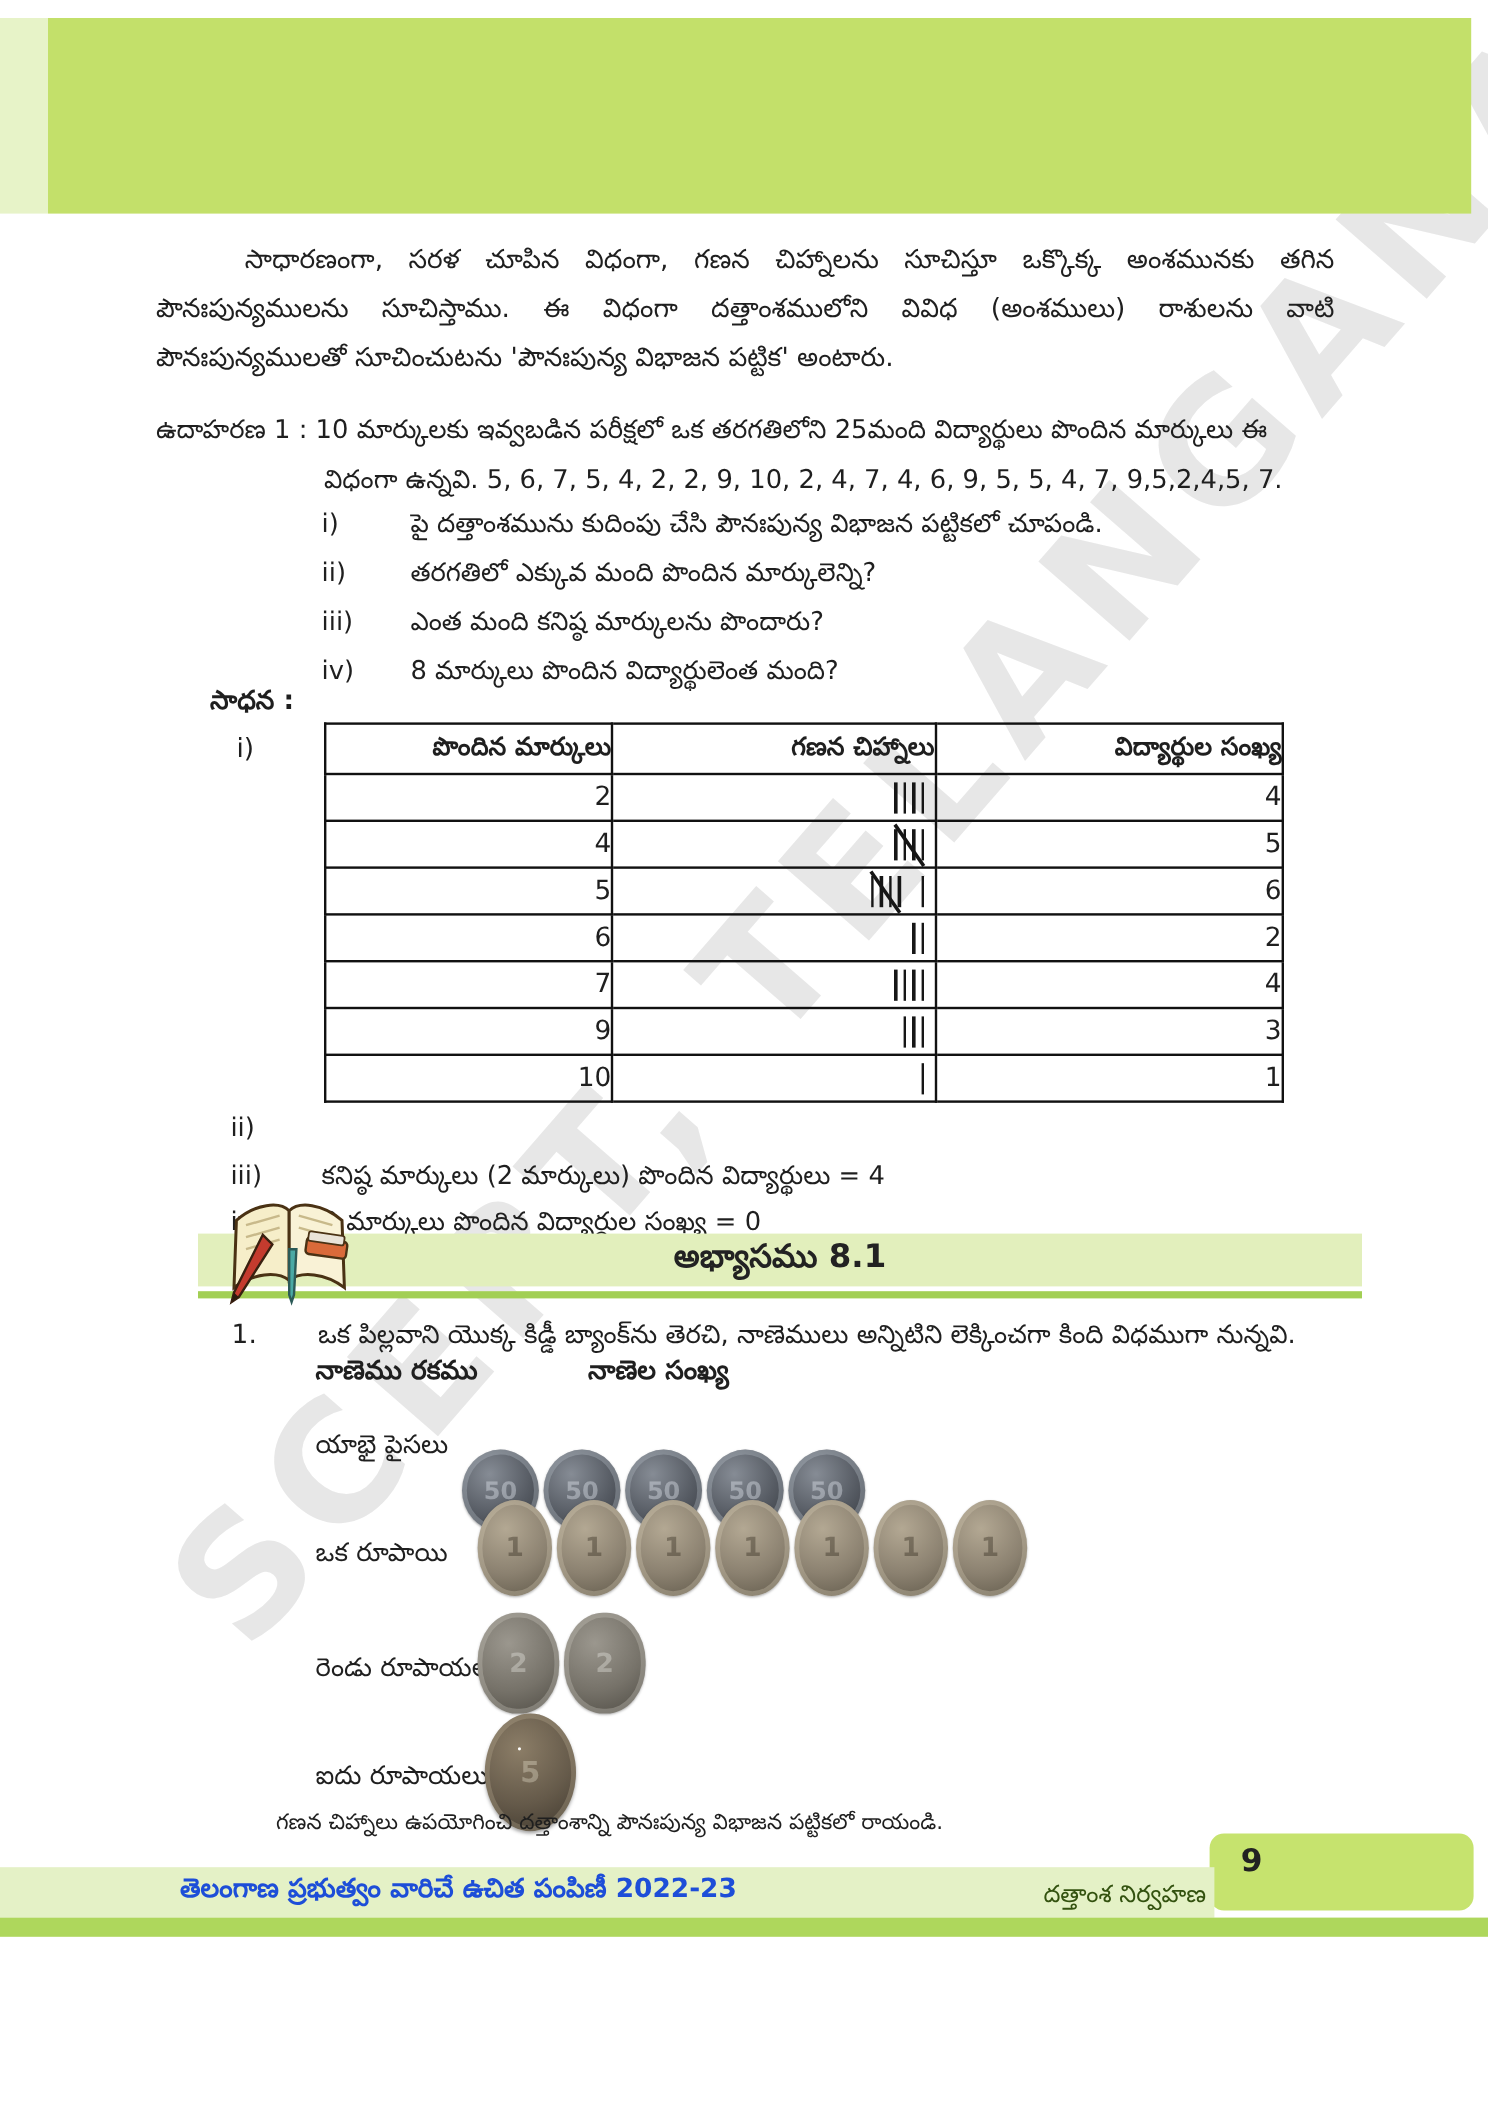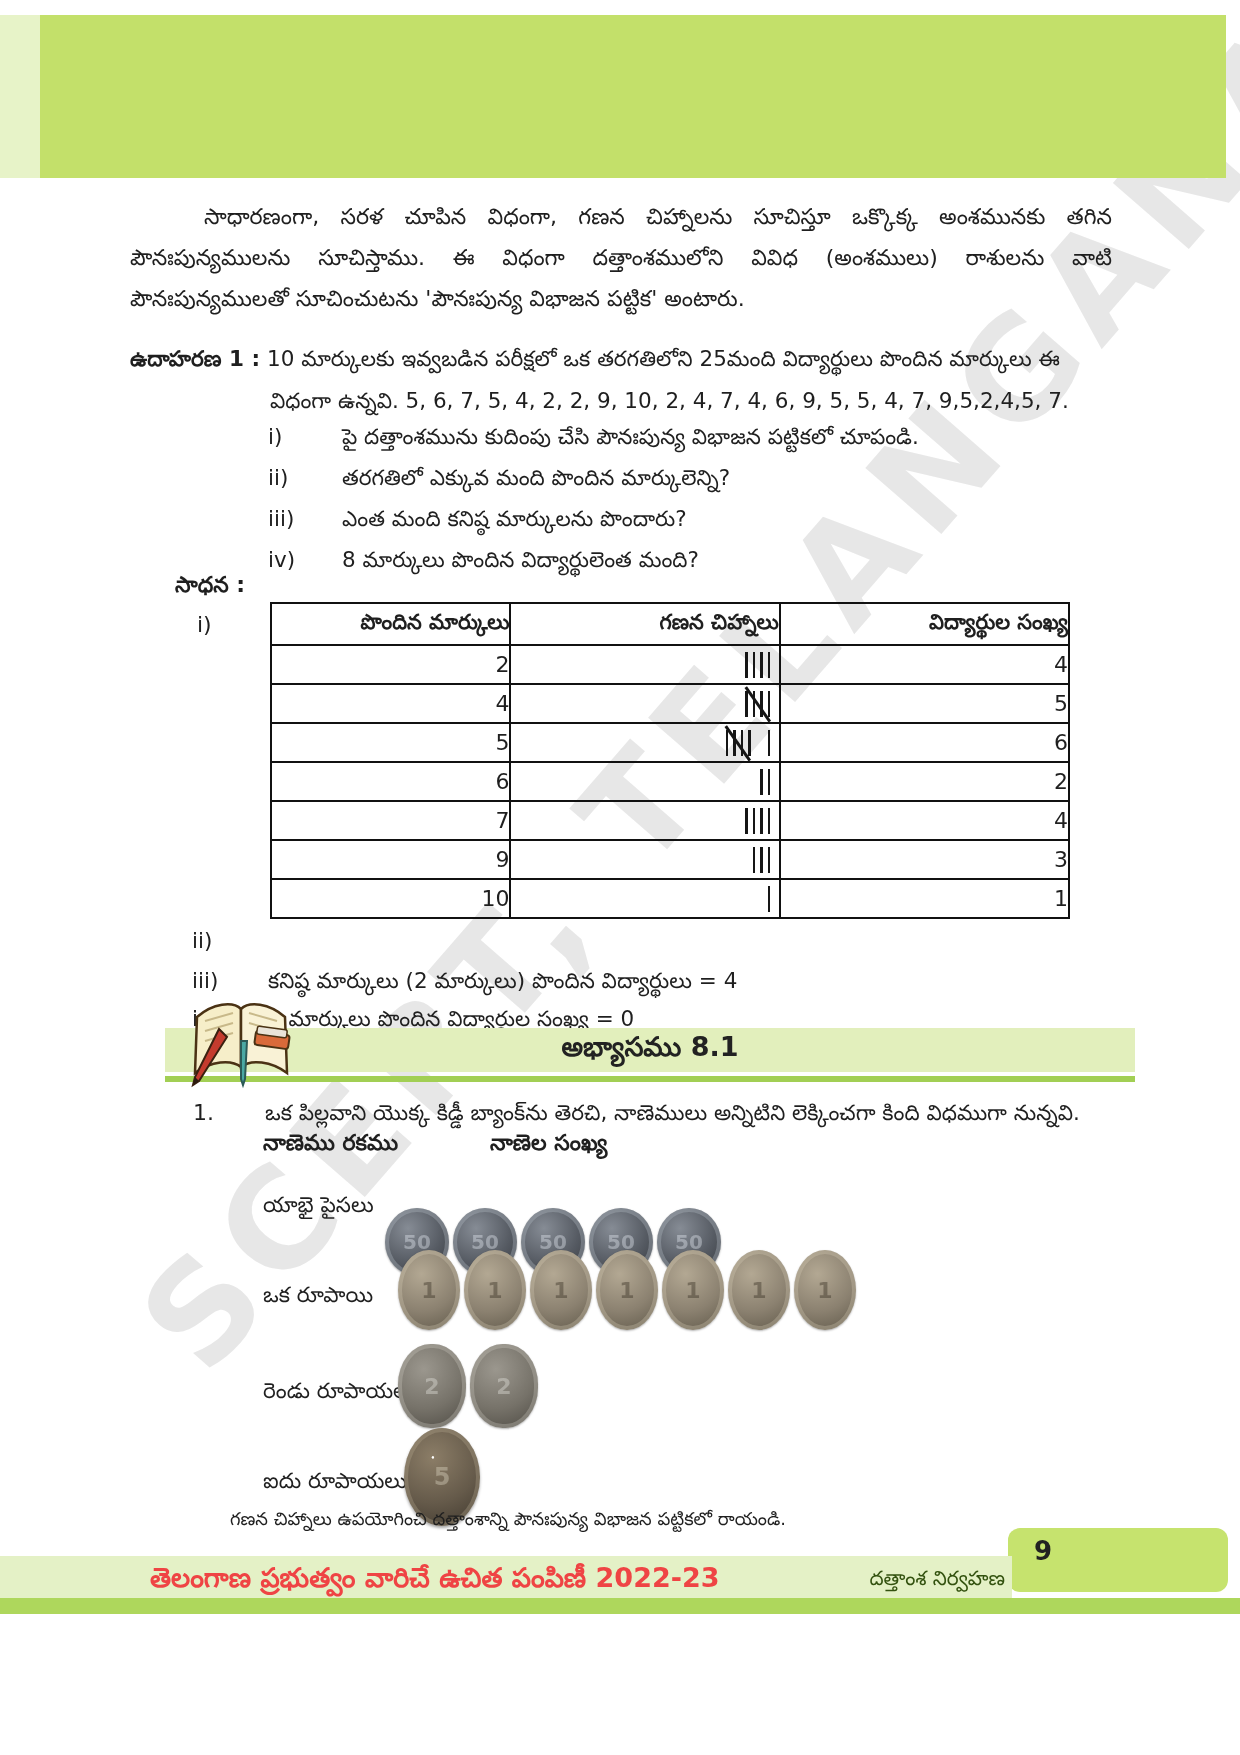--- a/index.html
+++ b/index.html
@@ -16,21 +16,21 @@
     font-size:138px;font-weight:bold;letter-spacing:14px;color:#d9d9d9;opacity:.62;
     white-space:nowrap;z-index:0;user-select:none;}
 
   .content{position:absolute;inset:0;z-index:1;}
 
   .para{position:absolute;left:130px;top:196px;width:982px;font-size:22px;line-height:41px;
     text-align:justify;text-indent:74px;}
 
   .example{position:absolute;left:130px;top:338px;width:990px;font-size:21.5px;line-height:42px;
     padding-left:140px;text-indent:-140px;box-sizing:border-box;}
-  .example b{font-weight:bold;}
+  .example b{font-weight:normal;}
 
   .qline{position:absolute;left:268px;font-size:21.5px;display:flex;}
   .qline .qnum{width:74px;flex:0 0 74px;}
   .aline{position:absolute;left:192px;font-size:21.5px;display:flex;}
   .aline .qnum{width:76px;flex:0 0 76px;}
 
   .sadhana{position:absolute;left:175px;top:572px;font-size:22px;font-weight:bold;}
   .tbl-index{position:absolute;left:197px;top:612px;font-size:22px;}
 
   table.freq{position:absolute;left:270px;top:602px;width:800px;border-collapse:collapse;
@@ -79,21 +79,21 @@
     box-shadow:inset 0 0 0 4px rgba(190,175,150,.3), 0 2px 3px rgba(0,0,0,.35);}
   .coin.five b{font-size:24px;color:rgba(235,228,210,.35);}
 
   .instruction{position:absolute;left:230px;top:1508px;width:900px;font-size:18px;}
 
   
   .footer-badge{position:absolute;left:1008px;top:1528px;width:220px;height:64px;
     background:#c6e36e;border-radius:12px;}
   .footer-badge span{position:absolute;left:26px;top:8px;font-size:26px;font-weight:bold;color:#222;}
   .footer-bar{position:absolute;left:0;top:1556px;width:1012px;height:42px;background:#e4f1c6;}
-  .footer-left{position:absolute;left:150px;top:1562px;font-size:27px;font-weight:bold;color:#ef4444;}
+  .footer-left{position:absolute;left:150px;top:1562px;font-size:22px;font-weight:bold;color:#1d4ed8;}
   .footer-right{position:absolute;left:770px;top:1566px;width:235px;text-align:right;
     font-size:20px;color:#33520f;}
   .footer-strip{position:absolute;left:0;top:1598px;width:1240px;height:16px;background:#aed75c;}
 </style>
 </head>
 <body>
 
 <div class="page">
 
   <div class="watermark">SCERT, TELANGANA</div>

